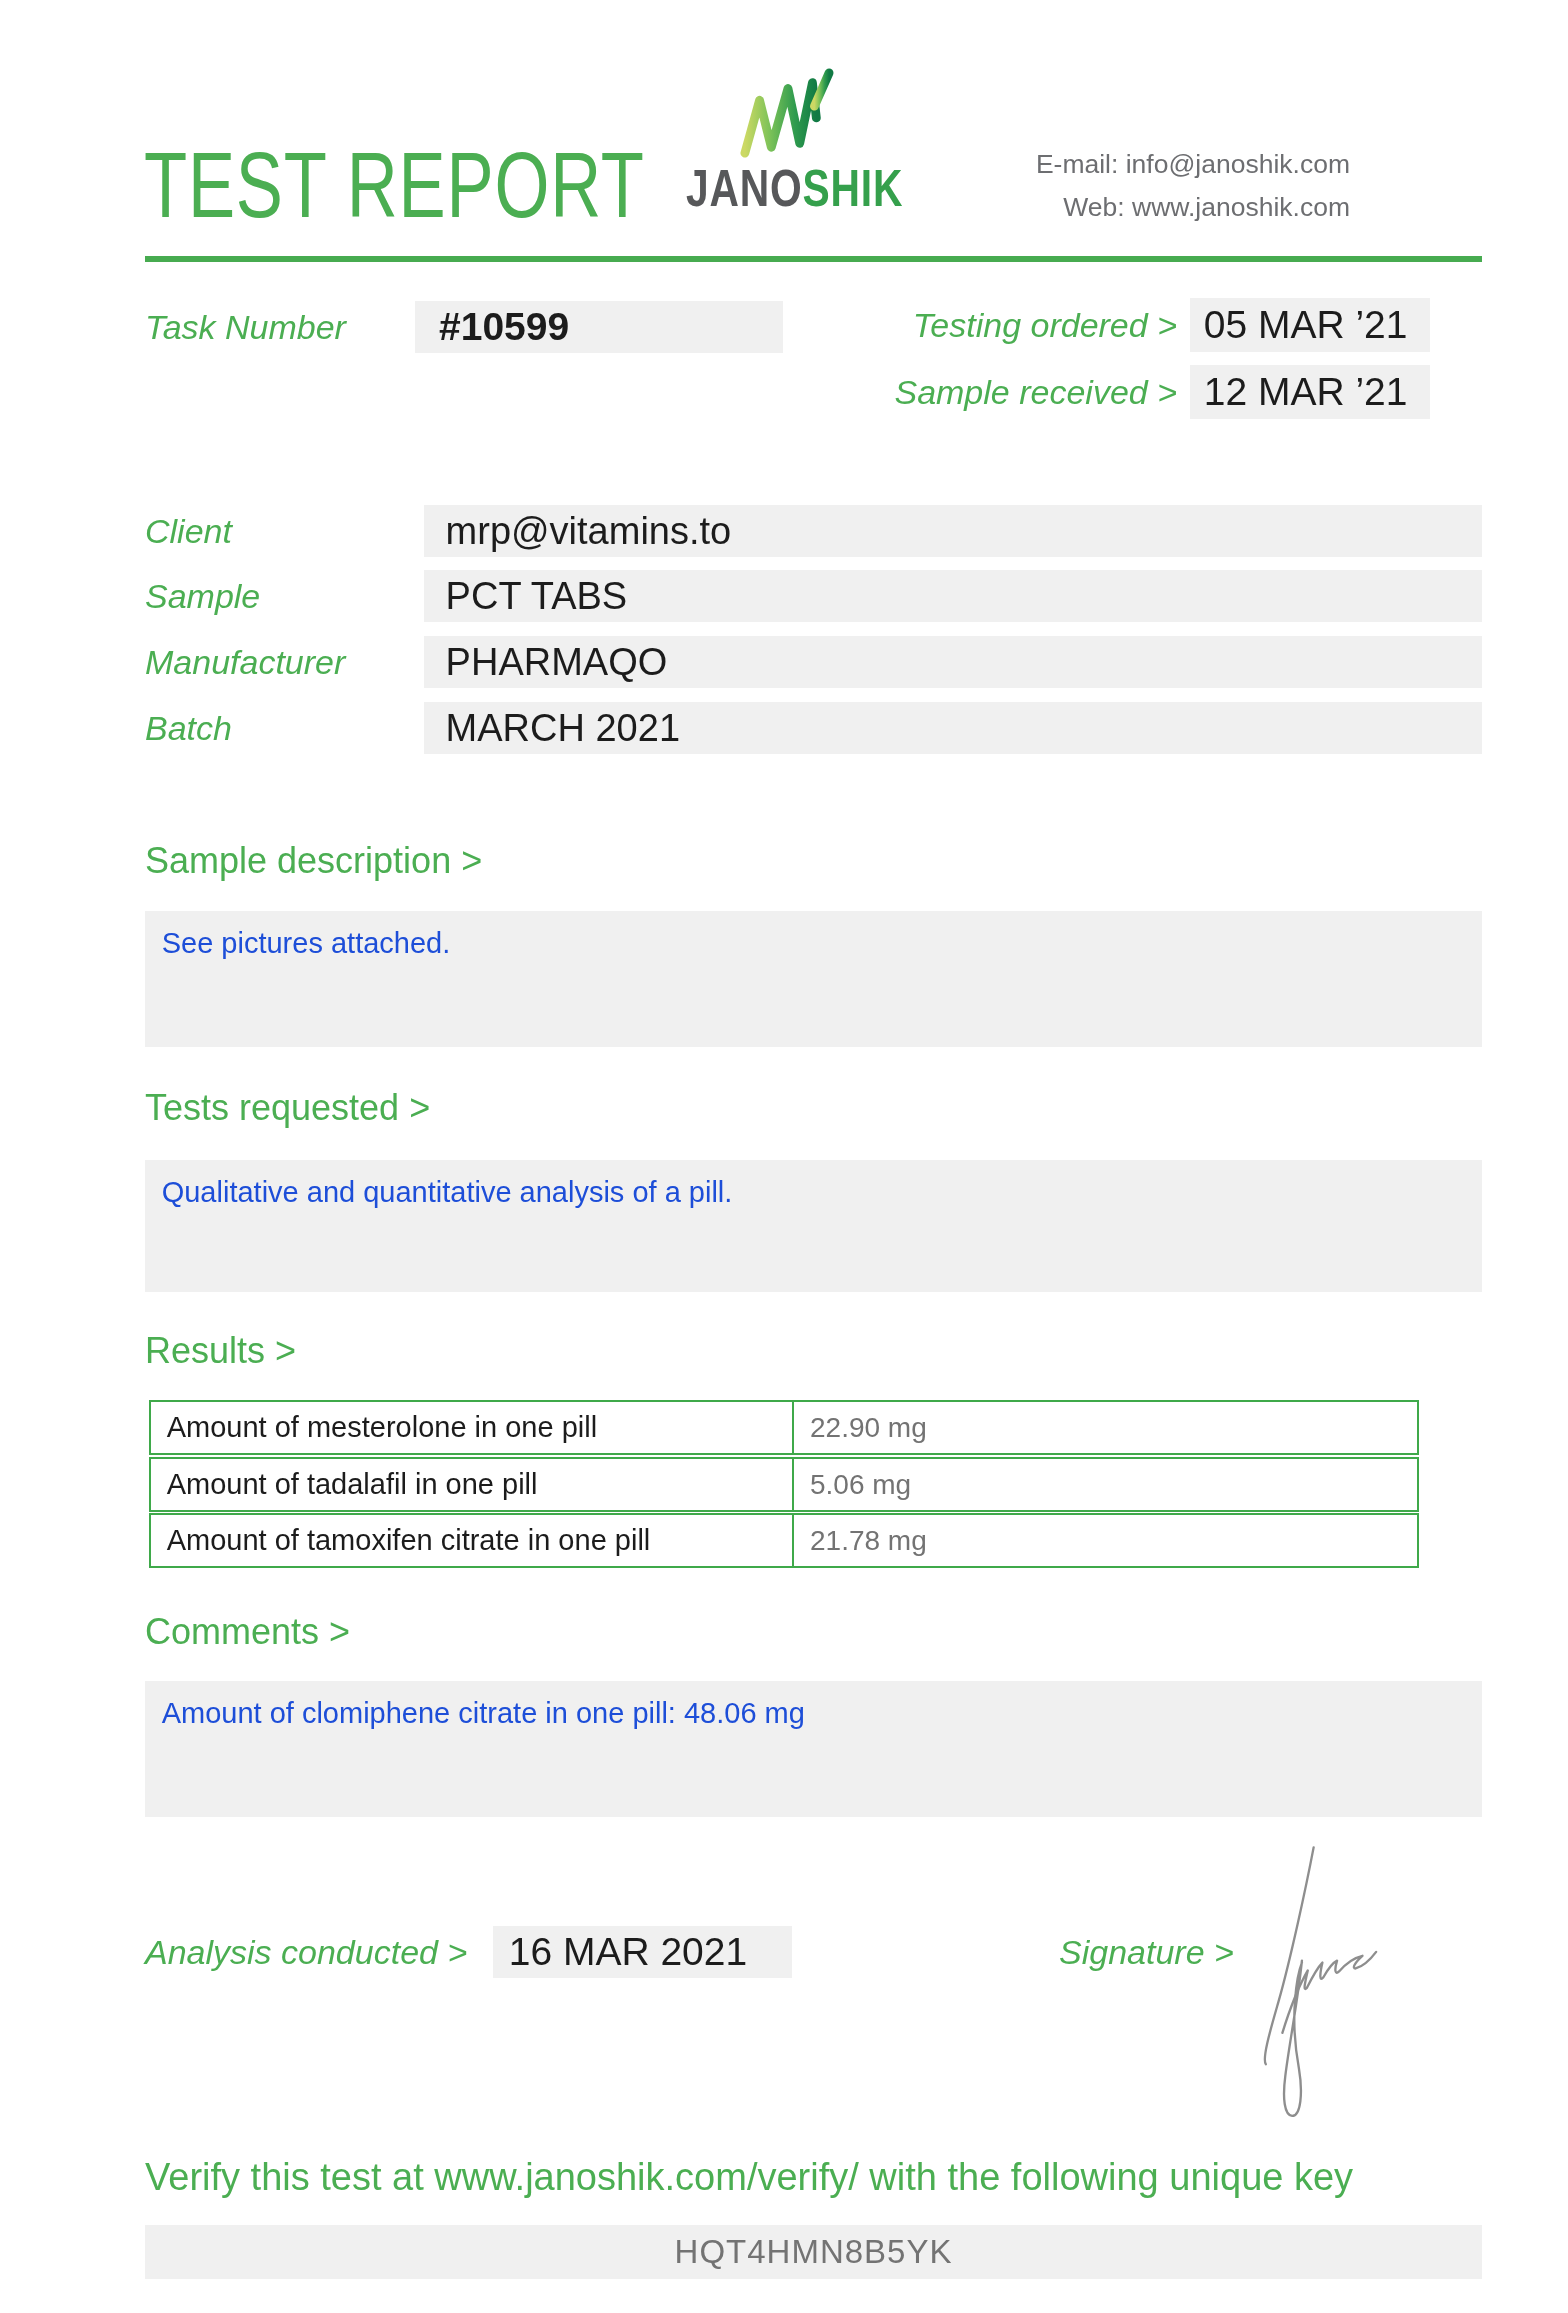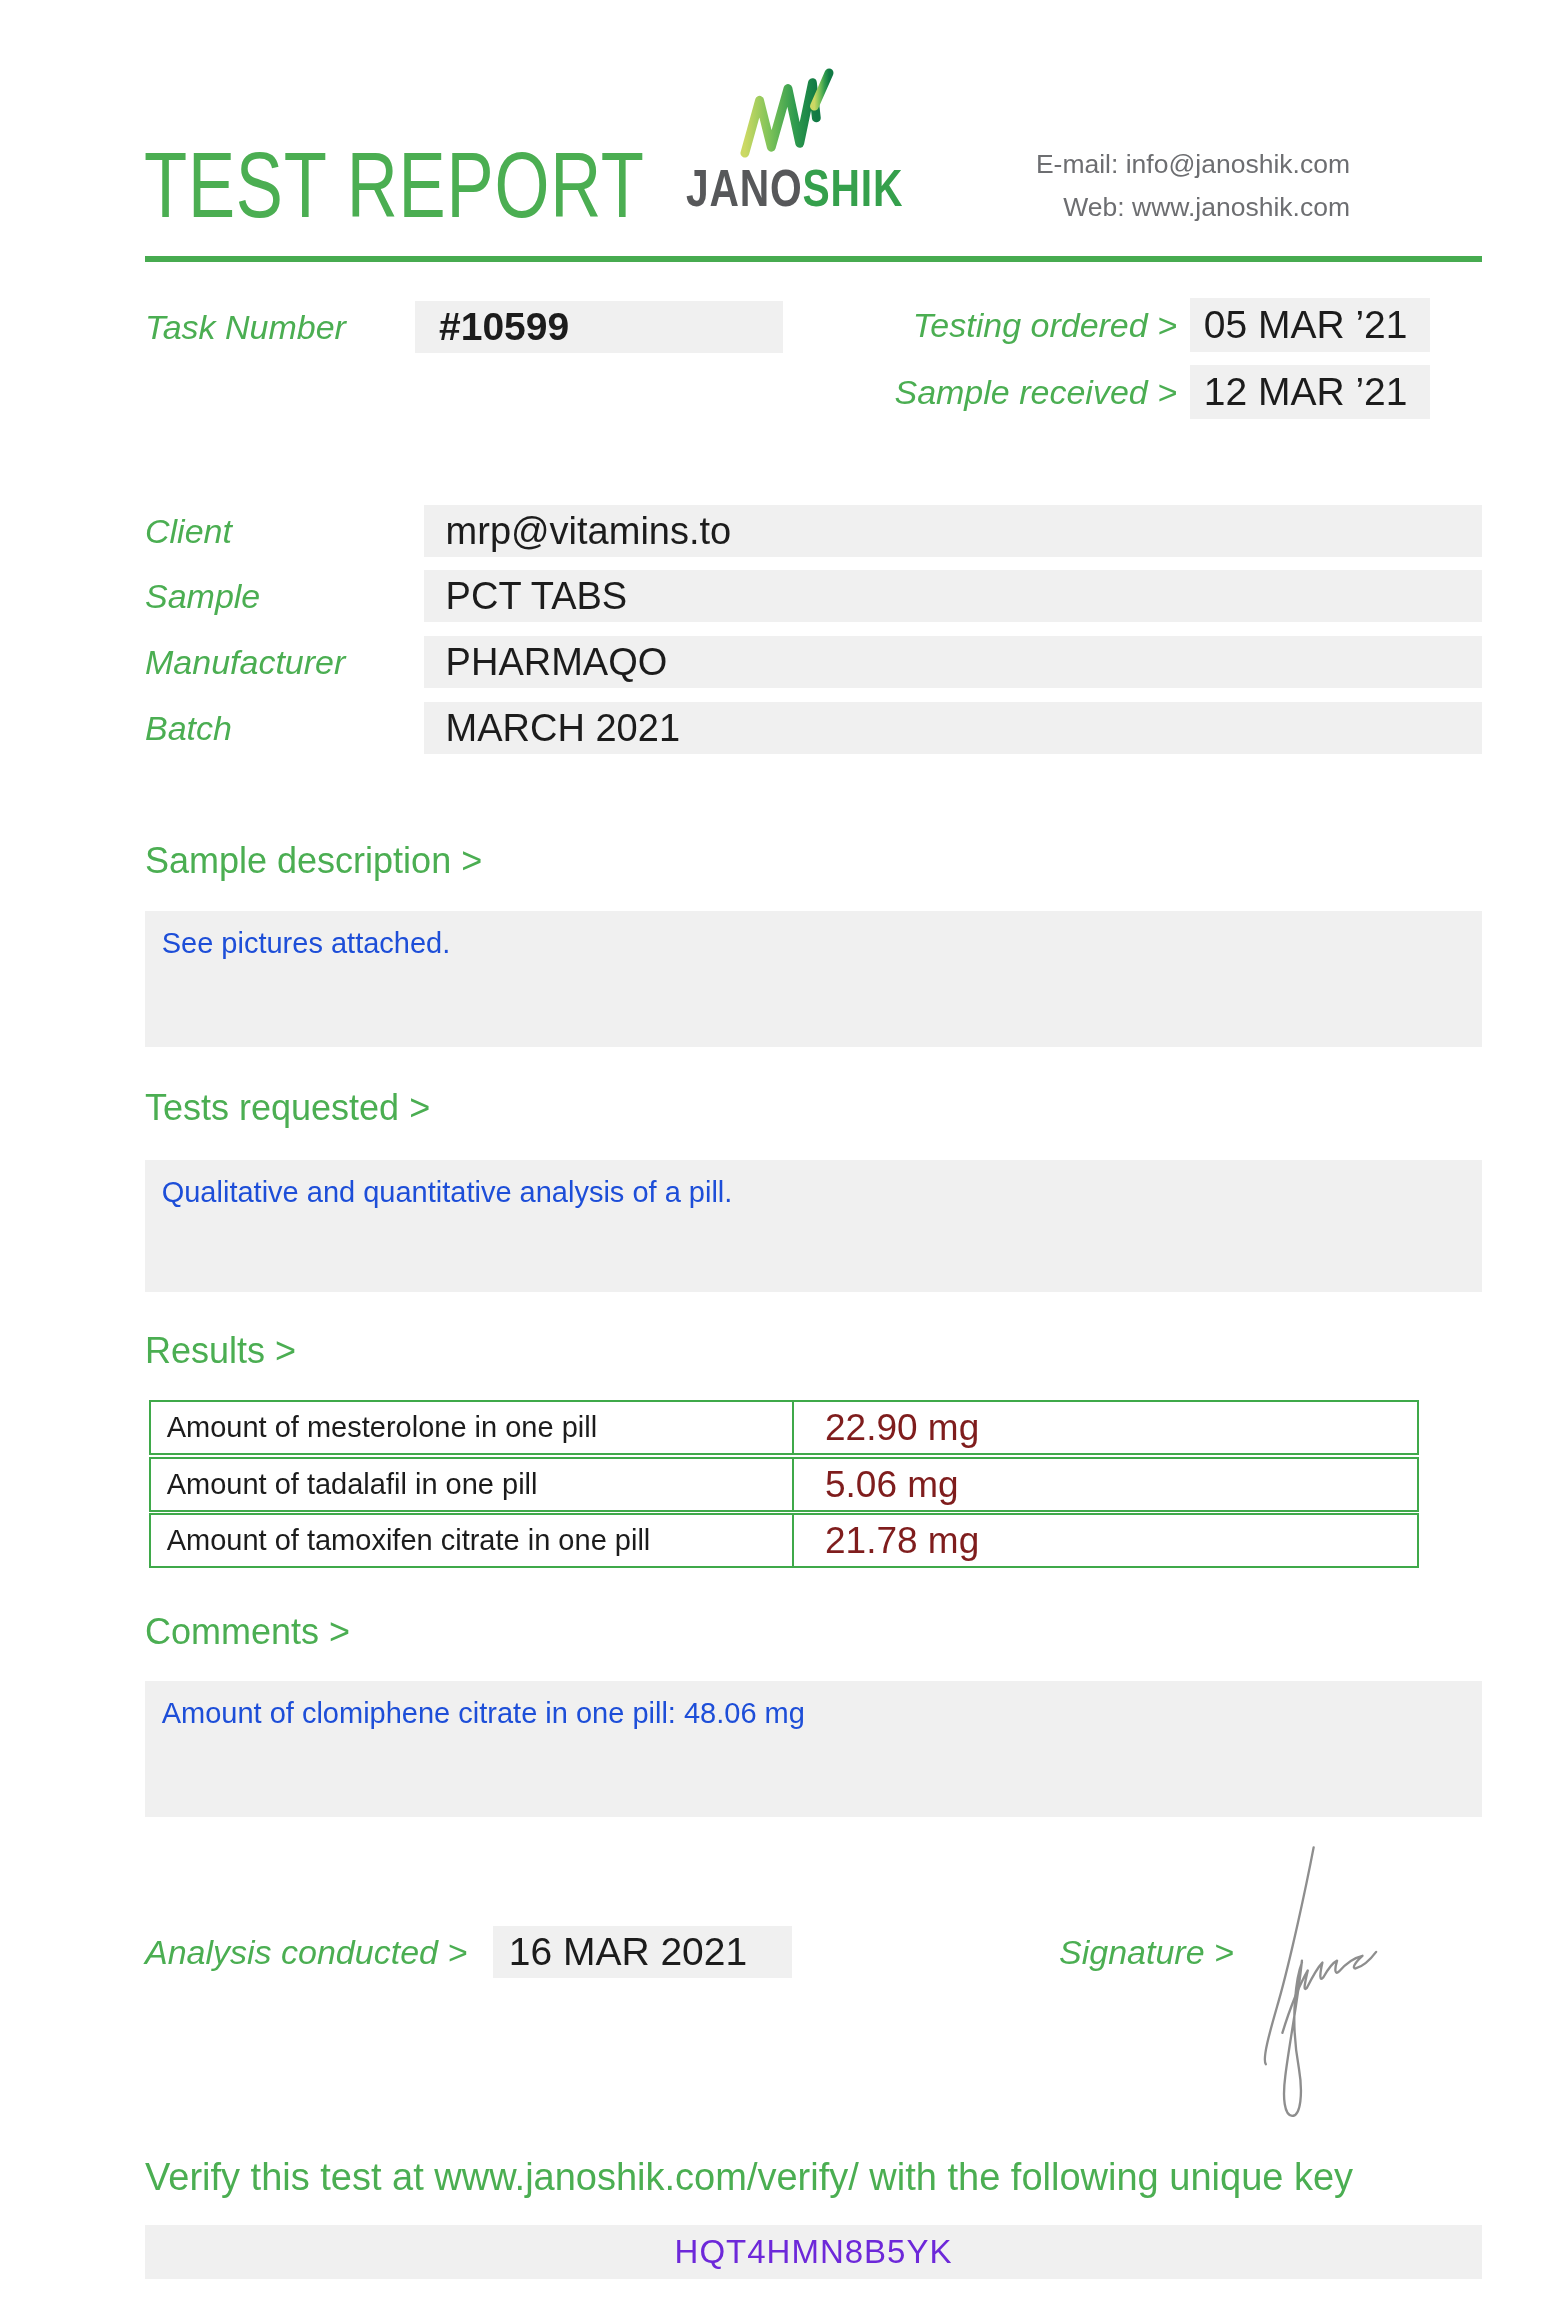--- a/index.html
+++ b/index.html
@@ -59,39 +59,39 @@
   
   .result-row {
     left:149px; width:1270px; height:55px; border:2.9px solid #3fa94a;
     display:flex; background:#ffffff;
   }
   .result-analyte {
     width:643px; border-right:2.9px solid #3fa94a; display:flex; align-items:center;
     padding-left:15.7px; font-size:29px; color:#1c1c1c;
   }
   .result-amount {
-    flex:1; display:flex; align-items:center; padding-left:31px;
-    font-size:37px; color:#7f1d1d;
+    flex:1; display:flex; align-items:center; padding-left:16px;
+    font-size:28px; color:#737373;
   }
 
   
   .analysis-label { left:145px; top:1926px; height:52px;text-align:right; }
   .analysis-box { left:493px; top:1926px; width:299px; height:52px; }
   .analysis-box span { font-size:39px; padding-left:15.7px; white-space:nowrap; }
   .signature-label { left:1059px; top:1926px; height:52px; }
   .signature-svg { left:1257px; top:1841px; width:125px; height:294px; }
   .verify-text {
     left:145px; top:2156px; width:1337px; font-size:38px; line-height:43px;
     white-space:nowrap; letter-spacing:0px;
   }
   .key-box {
     left:145px; top:2225px; width:1337px; height:54px;
     display:flex; align-items:center; justify-content:center;
   }
-  .key-box span { font-size:33px; letter-spacing:1px; font-weight:500; color:#6d28d9; }
+  .key-box span { font-size:33px; letter-spacing:1px; font-weight:500; color:#737373; }
 </style>
 </head>
 <body>
 
 <div class="page">
 
   <div class="abs report-title green">TEST REPORT</div>
 
   <svg class="abs logo-icon" viewBox="0 0 100 96" fill="none">
     <defs>

